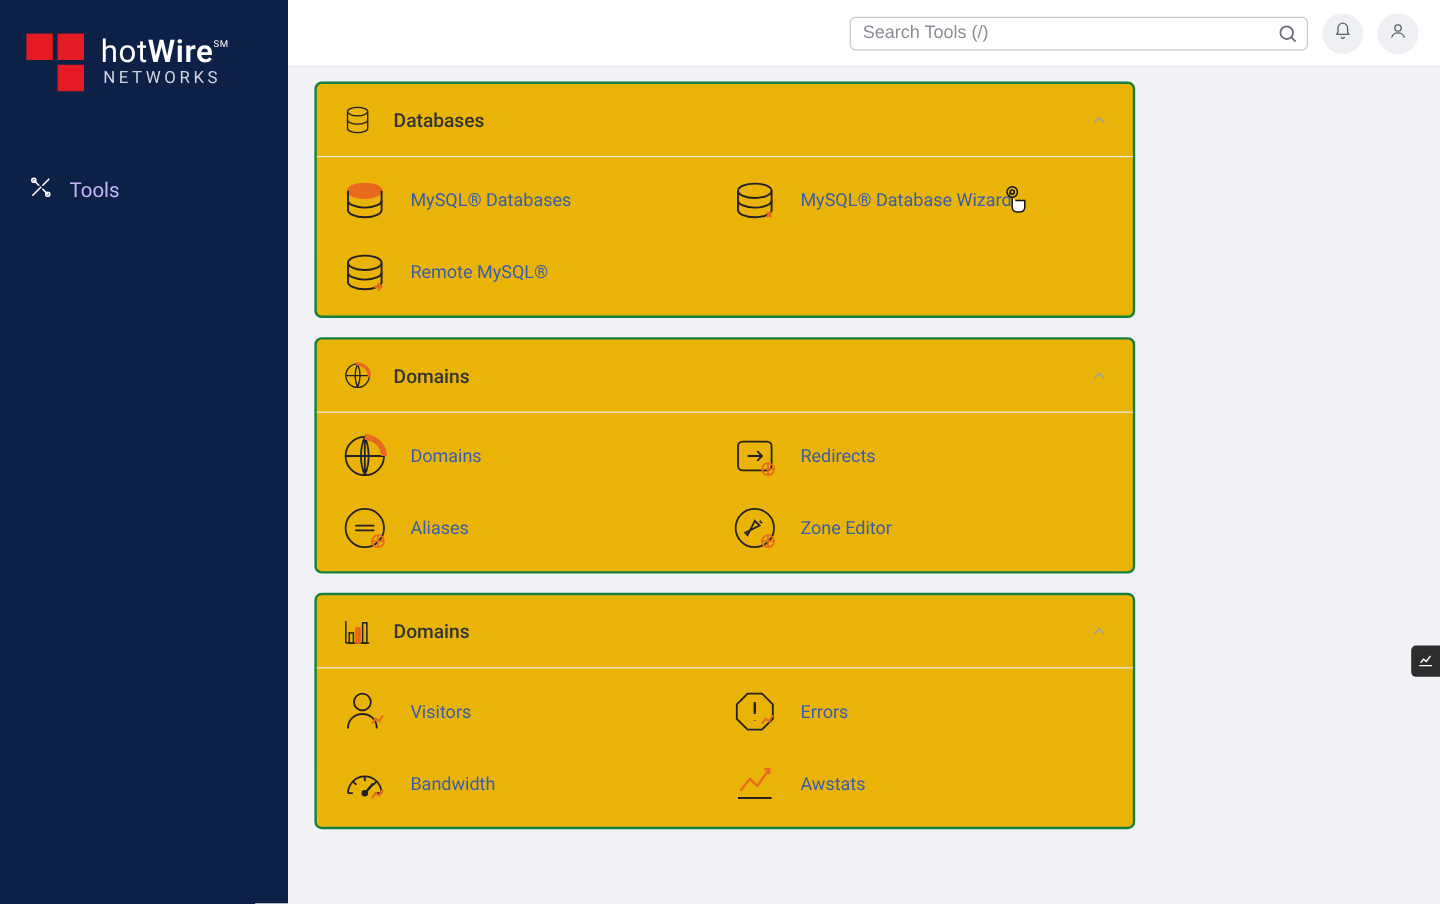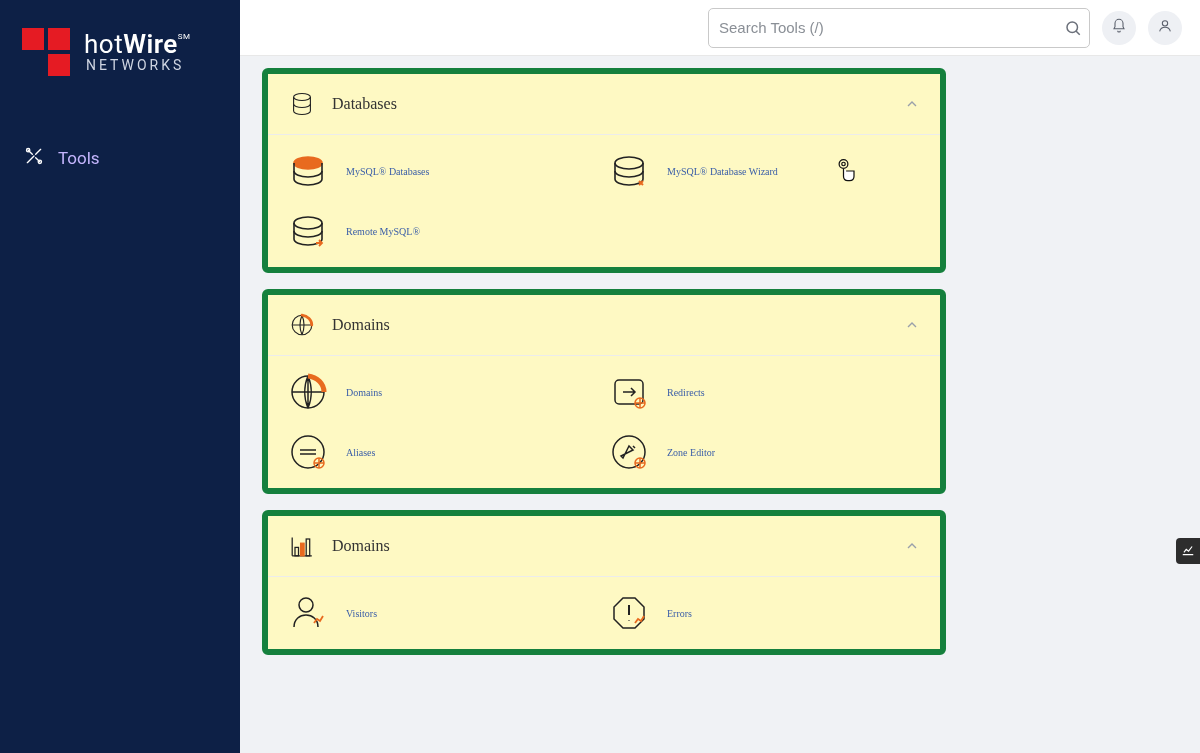--- a/index.html
+++ b/index.html
@@ -83,21 +83,21 @@
     border-bottom: 1px solid #e8e8e8;
     display: flex;
     align-items: center;
     justify-content: flex-end;
     padding-right: 18px;
     gap: 12px;
   }
   .search-wrap {
     position: relative;
     width: 382px;
-    height: 40px;
+    height: 28px;
   }
   .search-wrap input {
     width: 100%; height: 100%;
     border: 1px solid #c9c9c9;
     border-radius: 5px;
     padding: 4px 34px 4px 10px;
     font-size: 15px;
     color: #333;
     outline: none;
   }
@@ -119,26 +119,25 @@
   .icon-btn svg { width: 16px; height: 16px; stroke: #5a5f6b; fill: none; stroke-width: 1.6; }
 
   .main {
     position: absolute;
     left: 240px; top: 56px;
     right: 0; bottom: 0;
     overflow: hidden;
     padding: 12px 22px 0 22px;
   }
   .panel {
-    background: #fef9c3;
-    border: 6px solid #15803d;
+    background: #eab308;
+    border: 2px solid #15803d;
     border-radius: 6px;
     width: 684px;
     margin-bottom: 16px;
-    font-family: Liberation Serif, serif;
   }
   .panel-header {
     display: flex;
     align-items: center;
     padding: 16px 20px;
     border-bottom: 1px solid #ececec;
     gap: 16px;
     cursor: pointer;
   }
   .panel-header .hicon {
@@ -171,21 +170,21 @@
     cursor: pointer;
     position: relative;
   }
   .tool .ticon {
     width: 40px; height: 40px;
     display: flex; align-items: center; justify-content: center;
     color: #222;
   }
   .tool .ticon svg { width: 40px; height: 40px; }
   .tool-label {
-    font-size: 10px;
+    font-size: 15px;
     color: #3a5ea8;
   }
   .cursor-overlay {
     position: absolute;
     width: 28px; height: 28px;
     pointer-events: none;
   }
   .cursor-overlay svg { width: 28px; height: 28px; }
 
   .float-btn {
@@ -415,20 +414,42 @@
       <div class="tool">
         <span class="ticon">
           <svg viewBox="0 0 40 40" fill="none" stroke="#222" stroke-width="1.5">
             <polygon points="14,5 26,5 35,14 35,26 26,35 14,35 5,26 5,14"></polygon>
             <path d="M20 12 v10 M20 27 v0.5" stroke-width="2"></path>
             <path d="M26 30 l3-4 3 2 3-5" stroke="#e86a1f" stroke-width="1.8"></path>
           </svg>
         </span>
         <span class="tool-label">Errors</span>
       </div>
+      <div class="tool">
+        <span class="ticon">
+          <svg viewBox="0 0 40 40" fill="none" stroke="#222" stroke-width="1.5">
+            <path d="M6 28 a14 14 0 0 1 28 0"></path>
+            <path d="M6 28 h4 M30 28 h4 M20 14 v4 M10 18 l3 3 M30 18 l-3 3"></path>
+            <path d="M20 28 l7-8" stroke-width="2"></path>
+            <circle cx="20" cy="28" r="2" fill="#222"></circle>
+            <path d="M26 32 l3-4 3 2 3-5" stroke="#e86a1f" stroke-width="1.8"></path>
+          </svg>
+        </span>
+        <span class="tool-label">Bandwidth</span>
+      </div>
+      <div class="tool">
+        <span class="ticon">
+          <svg viewBox="0 0 40 40" fill="none" stroke="#222" stroke-width="1.6">
+            <path d="M6 32 h28"></path>
+            <path d="M8 26 l8-10 6 6 10-14" stroke="#e86a1f" stroke-width="2"></path>
+            <path d="M28 8 h4 v4" stroke="#e86a1f" stroke-width="2"></path>
+          </svg>
+        </span>
+        <span class="tool-label">Awstats</span>
+      </div>
     </div>
   </section>
 
 </main>
 
 <div class="float-btn">
   <span>
     <svg viewBox="0 0 24 24">
         <path d="M3 20 h18 M5 16 l4-5 4 3 6-8"></path>
       </svg>

